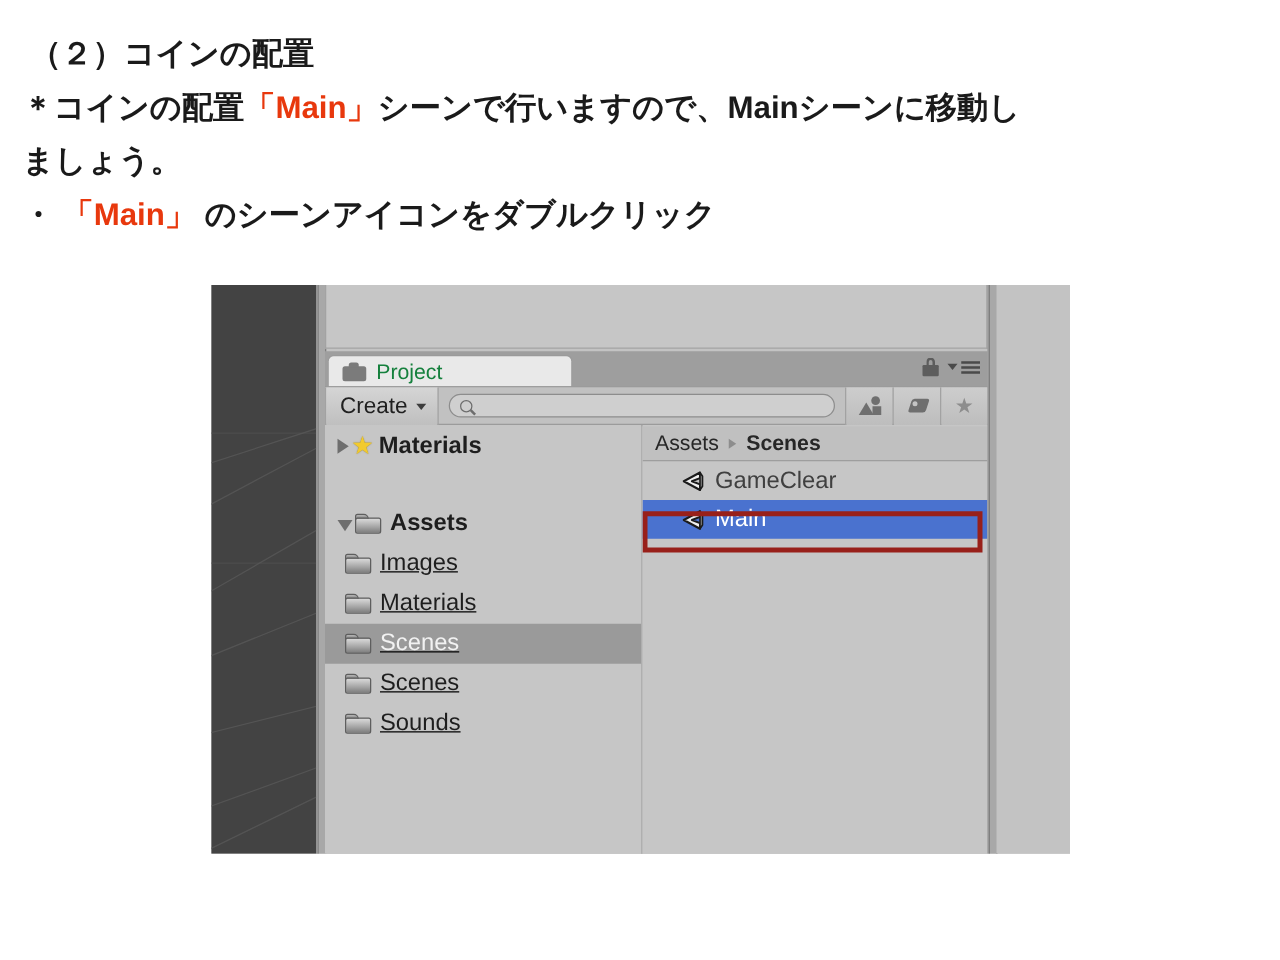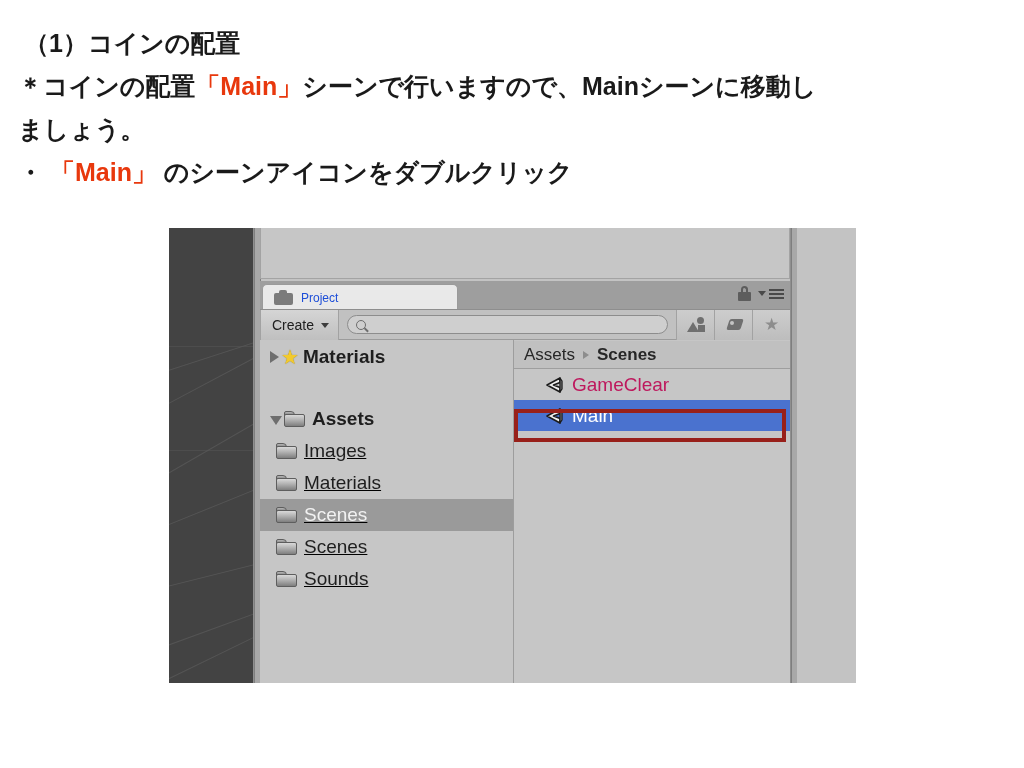--- a/index.html
+++ b/index.html
@@ -113,22 +113,22 @@
     border: 1px solid #9a9a9a;
     border-bottom: none;
     border-radius: 5px 5px 0 0;
     box-sizing: border-box;
     display: flex;
     align-items: center;
     padding-left: 11px;
     gap: 8px;
   }
   .tab-label {
-    font-size: 12px;
-    color: #1d4ed8;
+    font-size: 17px;
+    color: #15803d;
   }
   .folder-tab-icon {
     width: 19px; height: 15px;
     position: relative;
   }
   .folder-tab-icon::before {
     content: "";
     position: absolute;
     left: 0; top: 3px;
     width: 19px; height: 12px;
@@ -194,21 +194,21 @@
     display: flex;
     align-items: center;
     box-sizing: border-box;
   }
   .tb-sep { width: 1px; height: 30px; background: #a2a2a2; }
   .create-btn {
     height: 30px;
     padding: 0 9px 0 11px;
     display: flex; align-items: center; gap: 7px;
     background: linear-gradient(#d5d5d5, #bfbfbf);
-    font-size: 14px; color: #202020;
+    font-size: 18px; color: #202020;
     border-right: 1px solid #a2a2a2;
   }
   .create-btn .caret {
     width: 0; height: 0;
     border-left: 4px solid transparent;
     border-right: 4px solid transparent;
     border-top: 5px solid #3d3d3d;
     margin-top: 2px;
   }
   .searchwrap {
@@ -365,21 +365,21 @@
     border-left: 6px solid #8d8d8d;
   }
   .lrow {
     height: 31px;
     display: flex; align-items: center;
     padding-left: 30px;
     gap: 8px;
     position: relative;
   }
   .lrow.selected { background: #4a72cf; }
-  .llabel { font-size: 19px; color: #be185d; }
+  .llabel { font-size: 19px; color: #404040; }
   .lrow.selected .llabel { color: #ffffff; }
 
   .unity-ic {
     width: 20px; height: 20px;
     position: relative;
     flex: none;
   }
   .unity-ic svg { display: block; }
 
   .redbox {
@@ -399,21 +399,21 @@
     left: 628px; top: 0;
     width: 59px; height: 455px;
     background: #c3c3c3;
   }
 </style>
 </head>
 <body>
 
 <div class="slide-text">
   <div class="line l1">
-    <span>（1）コインの配置</span>
+    <span>（２）コインの配置</span>
   </div>
   <div class="line">
     <span>＊コインの配置</span><span class="accent">「Main」</span><span>シーンで行いますので、Mainシーンに移動し</span>
   </div>
   <div class="line">
     <span>ましょう。</span>
   </div>
   <div class="line">
     <span>・ </span><span class="accent">「Main」</span><span> のシーンアイコンをダブルクリック</span>
   </div>

